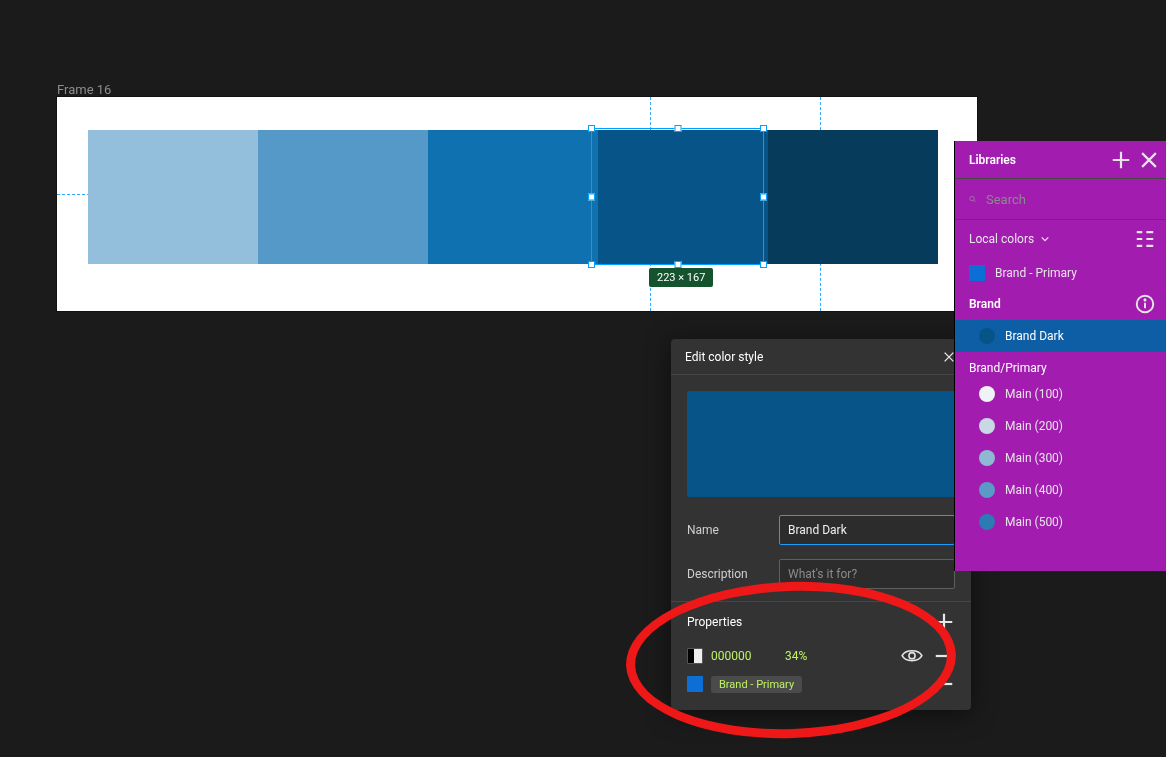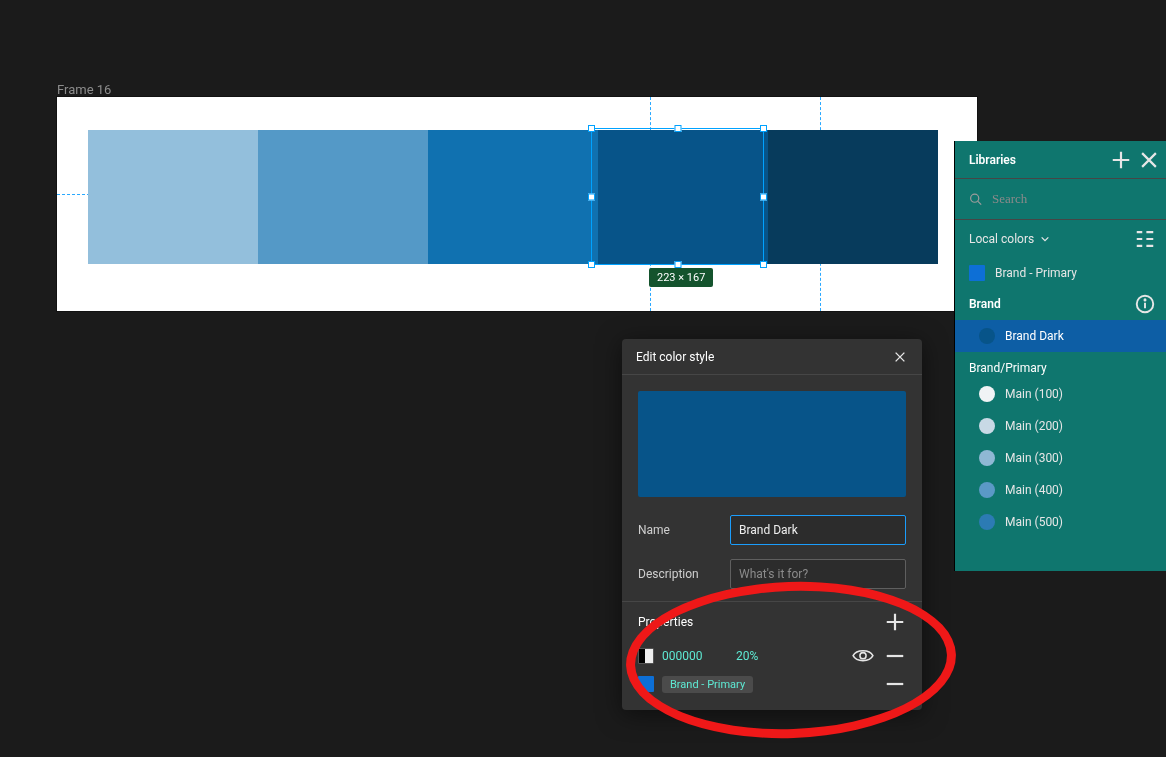--- a/index.html
+++ b/index.html
@@ -25,54 +25,54 @@
   .h-tl { left: -4px; top: -4px; } .h-tr { right: -4px; top: -4px; }
   .h-bl { left: -4px; bottom: -4px; } .h-br { right: -4px; bottom: -4px; }
   .h-tm { left: 50%; top: -4px; transform: translateX(-50%); }
   .h-bm { left: 50%; bottom: -4px; transform: translateX(-50%); }
   .h-lm { top: 50%; left: -4px; transform: translateY(-50%); }
   .h-rm { top: 50%; right: -4px; transform: translateY(-50%); }
 
   .dim-badge { position: absolute; left: 649px; top: 268px; background: #14532d; color: #fff; font-size: 11px; padding: 3px 8px; border-radius: 2px; }
 
   
-  .panel { position: absolute; left: 622px; top: 339px; width: 300px; background: #333333; border-radius: 4px; box-shadow: 0 4px 24px rgba(0,0,0,0.5); }
+  .panel { position: absolute; left: 671px; top: 339px; width: 300px; background: #333333; border-radius: 4px; box-shadow: 0 4px 24px rgba(0,0,0,0.5); }
   .panel-header { display: flex; align-items: center; justify-content: space-between; height: 36px; padding: 0 14px; border-bottom: 1px solid #464646; }
   .panel-header span { font-size: 12px; color: #fff; }
   .close-btn { width: 16px; height: 16px; background: none; border: none; color: #e6e6e6; cursor: pointer; display:flex; align-items:center; justify-content:center; }
   .close-btn svg { width: 14px; height: 14px; }
 
   .preview { margin: 16px 16px 14px 16px; height: 106px; background: #075489; border-radius: 2px; }
   .field-row { display: flex; align-items: center; padding: 4px 16px; margin-bottom: 6px; }
   .field-row .flabel { width: 92px; font-size: 12px; color: #cfcfcf; }
   .field-row input { flex: 1; height: 30px; background: #2c2c2c; border: 1px solid #5f5f5f; color: #eee; font-size: 12px; padding: 0 8px; border-radius: 2px; outline: none; }
   .field-row input.active { border: 1px solid #1b9dfc; }
   .field-row input::placeholder { color: #8a8a8a; }
 
   .panel-section { border-top: 1px solid #464646; margin-top: 8px; padding: 0 16px 12px 16px; }
   .section-header { display:flex; align-items:center; justify-content:space-between; height: 40px; gap: 8px; }
   .section-header span { font-size: 12px; color:#fff; }
   .icon-btn { width: 22px; height: 22px; background:none; border:none; color:#e6e6e6; cursor:pointer; display:flex; align-items:center; justify-content:center; }
-  .prop-row { display:flex; align-items:center; height: 28px; gap: 8px; font-size: 12px; color:#5eead4; }
+  .prop-row { display:flex; align-items:center; height: 28px; gap: 8px; font-size: 12px; color:#bef264; }
   .swatch-sm { width: 16px; height: 16px; border-radius: 1px; flex-shrink:0; }
   .hex-swatch { background: linear-gradient(90deg, #000 40%, #eee 40%); border: 1px solid #555; }
   .solid-swatch { background: #0d6fd6; }
   .prop-val-a { width: 66px; }
   .prop-val-b { width: 50px; }
   .pill { background: #4b4b4b; padding: 2px 8px; border-radius: 3px; font-size: 11px; }
   .push-right { margin-left: auto; display:flex; align-items:center; gap: 10px; }
 
   
-  .sidebar { position: absolute; right: 0; top: 141px; width: 211px; height: 430px; background: #0f766e; box-shadow: -1px 0 0 #000; }
+  .sidebar { position: absolute; right: 0; top: 141px; width: 211px; height: 430px; background: #a21caf; box-shadow: -1px 0 0 #000; }
   .sb-header { display:flex; align-items:center; justify-content:space-between; height: 38px; padding: 0 10px 0 14px; border-bottom: 1px solid #464646; }
   .sb-header .title { font-size: 12px; font-weight: 600; color:#fff; }
   .sb-header-actions { display:flex; align-items:center; gap: 6px; }
   .sb-search { display:flex; align-items:center; gap:10px; padding: 0 14px; height: 40px; }
   .sb-search svg { width: 14px; height: 14px; color:#9c9c9c; }
-  .sb-search input { border:none; background:transparent; color:#ddd; font-size:13px; outline:none; flex:1;font-family:Liberation Serif, serif; }
+  .sb-search input { border:none; background:transparent; color:#ddd; font-size:13px; outline:none; flex:1; }
   .sb-search input::placeholder { color:#8a8a8a; }
   .sb-sep { height:1px; background:#464646; }
   .sb-row-local { display:flex; align-items:center; justify-content:space-between; height: 38px; padding: 0 10px 0 14px; font-size: 12px; color:#e6e6e6; }
   .sb-row-local .with-chevron { display:flex; align-items:center; gap:6px; }
   .sb-row-libitem { display:flex; align-items:center; gap:10px; padding: 0 14px; height: 30px; font-size: 12px; }
   .sb-row-heading { display:flex; align-items:center; justify-content:space-between; height: 32px; padding: 0 10px 0 14px; font-size: 12px; font-weight:600; color:#fff; }
   .sb-style-item { display:flex; align-items:center; gap:10px; padding: 0 14px 0 24px; height: 32px; font-size: 12px; color:#e6e6e6; }
   .sb-style-item.selected { background: #0d5ea5; color:#fff; }
   .sb-style-item .dot { width: 16px; height: 16px; border-radius: 50%; flex-shrink:0; }
   .sb-group { padding: 6px 0 0 14px; font-size: 12px; color:#fff; height:26px; display:flex; align-items:center; }
@@ -137,21 +137,21 @@
       <button class="icon-btn">
         <svg viewBox="0 0 16 16">
             <path d="M8 2 V14 M2 8 H14" stroke-width="1.6"></path>
           </svg>
       </button>
     </div>
 
     <div class="prop-row">
       <div class="swatch-sm hex-swatch"></div>
       <span class="prop-val-a">000000</span>
-      <span class="prop-val-b">20%</span>
+      <span class="prop-val-b">34%</span>
       <div class="push-right">
         <button class="icon-btn">
           <svg viewBox="0 0 20 14">
               <path d="M1 7 C4 1 16 1 19 7 C16 13 4 13 1 7 Z" stroke-width="1.4"></path>
               <circle cx="10" cy="7" r="2.8" stroke-width="1.4"></circle>
             </svg>
         </button>
         <button class="icon-btn">
           <svg viewBox="0 0 16 16">
               <path d="M2 8 H14" stroke-width="1.6"></path>

